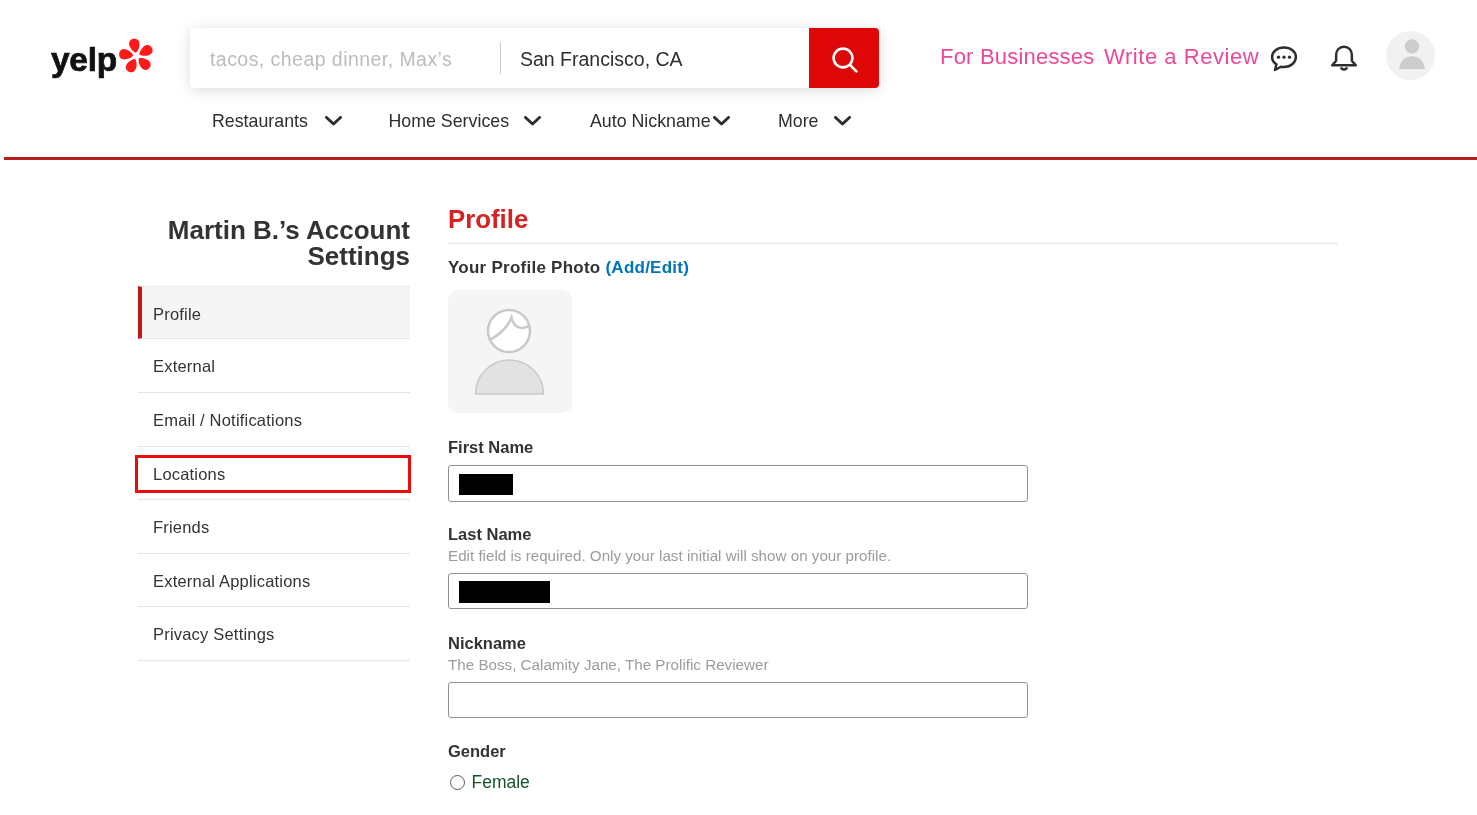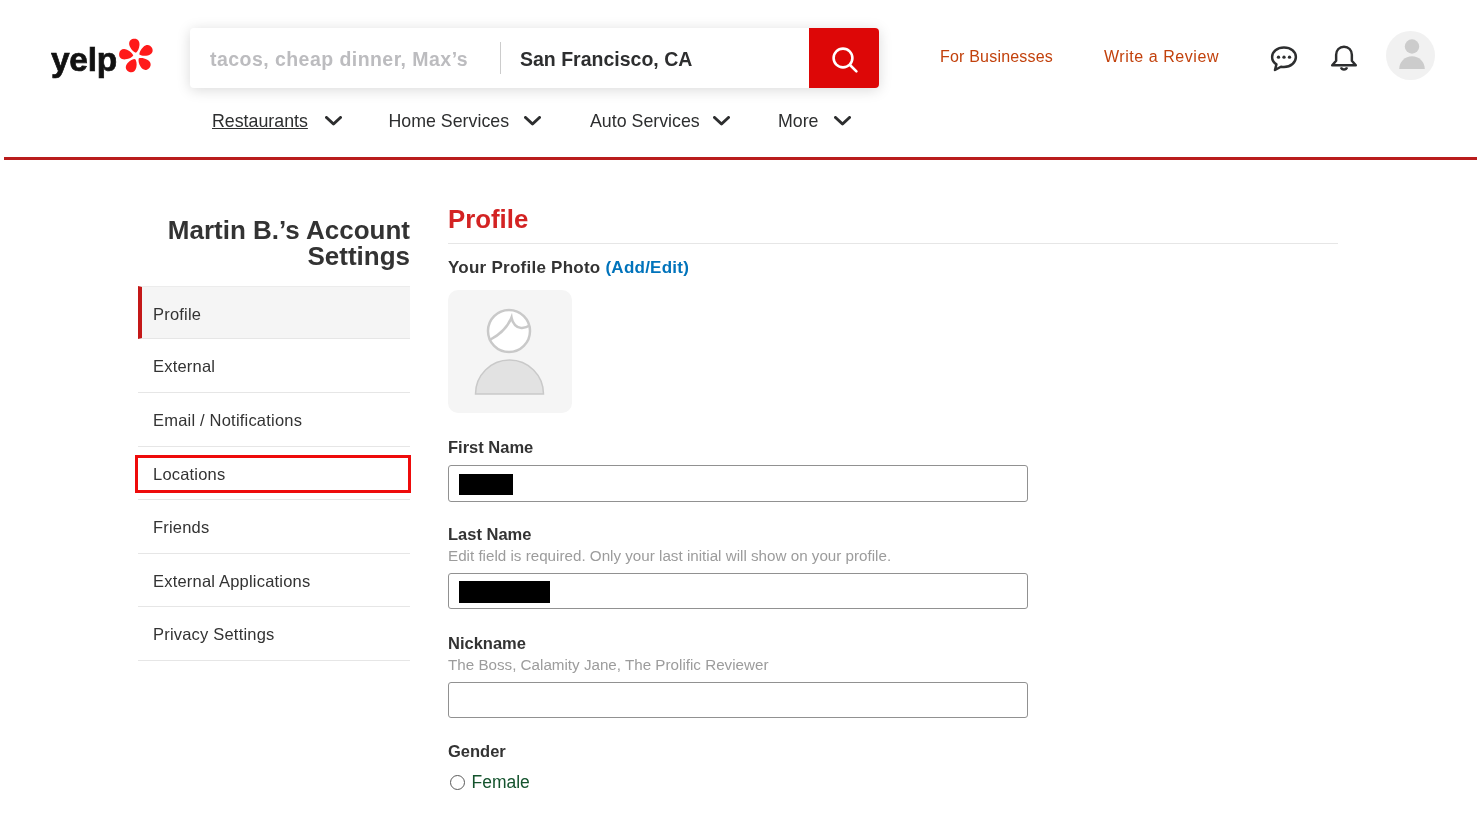--- a/index.html
+++ b/index.html
@@ -2,28 +2,28 @@
 <html><head>
 <meta charset="utf-8">
 <style>
 * { margin:0; padding:0; box-sizing:border-box; }
 html,body { width:1477px; height:815px; background:#fff; font-family:"Liberation Sans", sans-serif; overflow:hidden; }
 #page { position:relative; width:1477px; height:815px; background:#fff; }
 
 
 #header { position:absolute; left:4px; top:0; width:1477px; height:160px; background:#fff; border-bottom:3px solid #b91c1c; }
 #logo { position:absolute; left:47px; top:36px; width:110px; height:46px; }
-#searchbar { position:absolute; left:186px; top:28px; width:689px; height:60px; background:#fff; border-radius:4px; box-shadow:0 2px 14px rgba(0,0,0,0.15);font-weight:bold; }
+#searchbar { position:absolute; left:186px; top:28px; width:689px; height:60px; background:#fff; border-radius:4px; box-shadow:0 2px 14px rgba(0,0,0,0.15); }
 #searchbar .ph { position:absolute; left:20px; top:1px; height:60px; line-height:60px; font-size:19.5px; letter-spacing:0.45px; color:#bcbcbf; }
 #searchbar .divider { position:absolute; left:310px; top:14px; width:1px; height:32px; background:#ccc; }
 #searchbar .loc { position:absolute; left:330px; top:1px; height:60px; line-height:60px; font-size:19.5px; color:#2d2e2f; }
 #searchbtn { position:absolute; right:0; top:0; width:70px; height:60px; background:#dd0707; border-radius:0 4px 4px 0; }
 #searchbtn svg { position:absolute; left:21.5px; top:17.5px; }
 
-.hlink { position:absolute; top:0; height:114px; line-height:114px; font-size:16px; color:#c2410c; font-weight:400; white-space:nowrap; }
+.hlink { position:absolute; top:0; height:114px; line-height:114px; font-size:22px; color:#ec4899; font-weight:400; white-space:nowrap; }
 #lnk-biz { left:936px; letter-spacing:0.2px; }
 #lnk-rev { left:1100px; letter-spacing:0.55px; }
 .hicon { position:absolute; top:44px; }
 #icon-chat { left:1265px; }
 #icon-bell { left:1325px; top:43.5px; }
 #hdr-avatar { position:absolute; left:1382px; top:31px; width:49px; height:49px; }
 
 .navitem { position:absolute; top:103px; height:36px; line-height:36px; font-size:17.8px; color:#2d2e2f; white-space:nowrap; }
 .nav-chev { position:absolute; top:116px; }
 
@@ -104,29 +104,29 @@
       <defs>
           <clipPath id="avclip">
             <circle cx="24.5" cy="24.5" r="24.5"></circle>
           </clipPath>
         </defs>
       <circle cx="24.5" cy="24.5" r="24.5" fill="#f1f1f1"></circle>
       <circle cx="26" cy="15.5" r="7.2" fill="#cccccc"></circle>
       <path d="M13.2,38 A12.8,12.8 0 0 1 38.8,38 Z" fill="#cccccc"></path>
     </svg>
 
-    <span class="navitem" style="left:208px;text-decoration:underline;">Restaurants</span>
+    <span class="navitem" style="left:208px;">Restaurants</span>
     <svg class="nav-chev" style="left:320.5px;" width="17" height="10" viewBox="0 0 17 10">
         <polyline points="1.5,1.5 8.5,8 15.5,1.5" fill="none" stroke="#2d2e2f" stroke-width="3" stroke-linecap="round" stroke-linejoin="round"></polyline>
       </svg>
     <span class="navitem" style="left:384.5px;text-align:center;">Home Services</span>
     <svg class="nav-chev" style="left:520.4px;" width="17" height="10" viewBox="0 0 17 10">
         <polyline points="1.5,1.5 8.5,8 15.5,1.5" fill="none" stroke="#2d2e2f" stroke-width="3" stroke-linecap="round" stroke-linejoin="round"></polyline>
       </svg>
-    <span class="navitem" style="left:586px;">Auto Services</span>
+    <span class="navitem" style="left:586px;">Auto Nickname</span>
     <svg class="nav-chev" style="left:709px;" width="17" height="10" viewBox="0 0 17 10">
         <polyline points="1.5,1.5 8.5,8 15.5,1.5" fill="none" stroke="#2d2e2f" stroke-width="3" stroke-linecap="round" stroke-linejoin="round"></polyline>
       </svg>
     <span class="navitem" style="left:774px;">More</span>
     <svg class="nav-chev" style="left:830px;" width="17" height="10" viewBox="0 0 17 10">
         <polyline points="1.5,1.5 8.5,8 15.5,1.5" fill="none" stroke="#2d2e2f" stroke-width="3" stroke-linecap="round" stroke-linejoin="round"></polyline>
       </svg>
   </div>
 
   <div id="sidebar">

